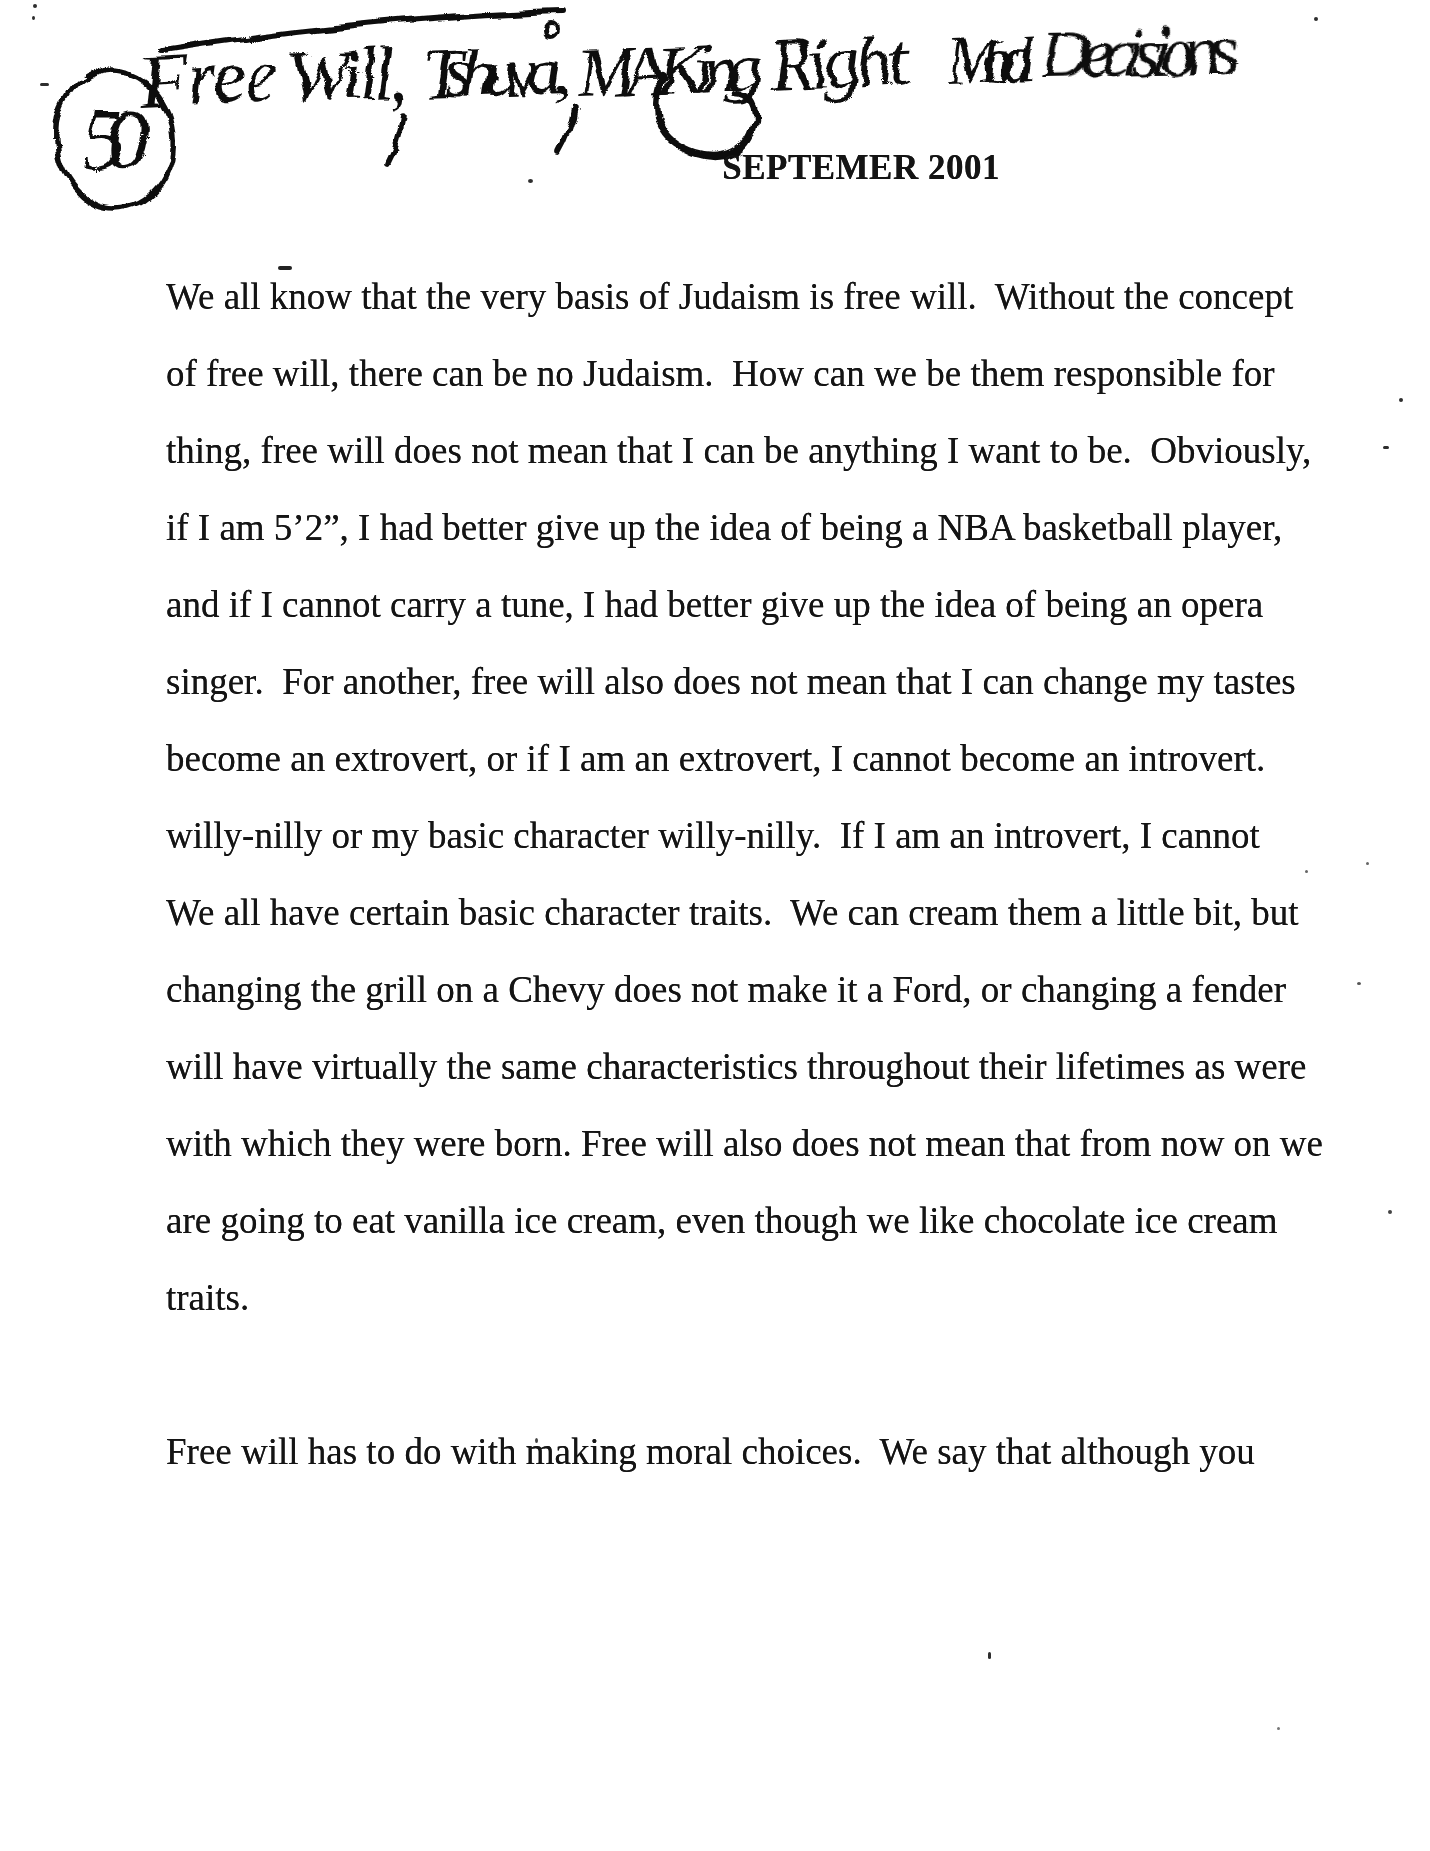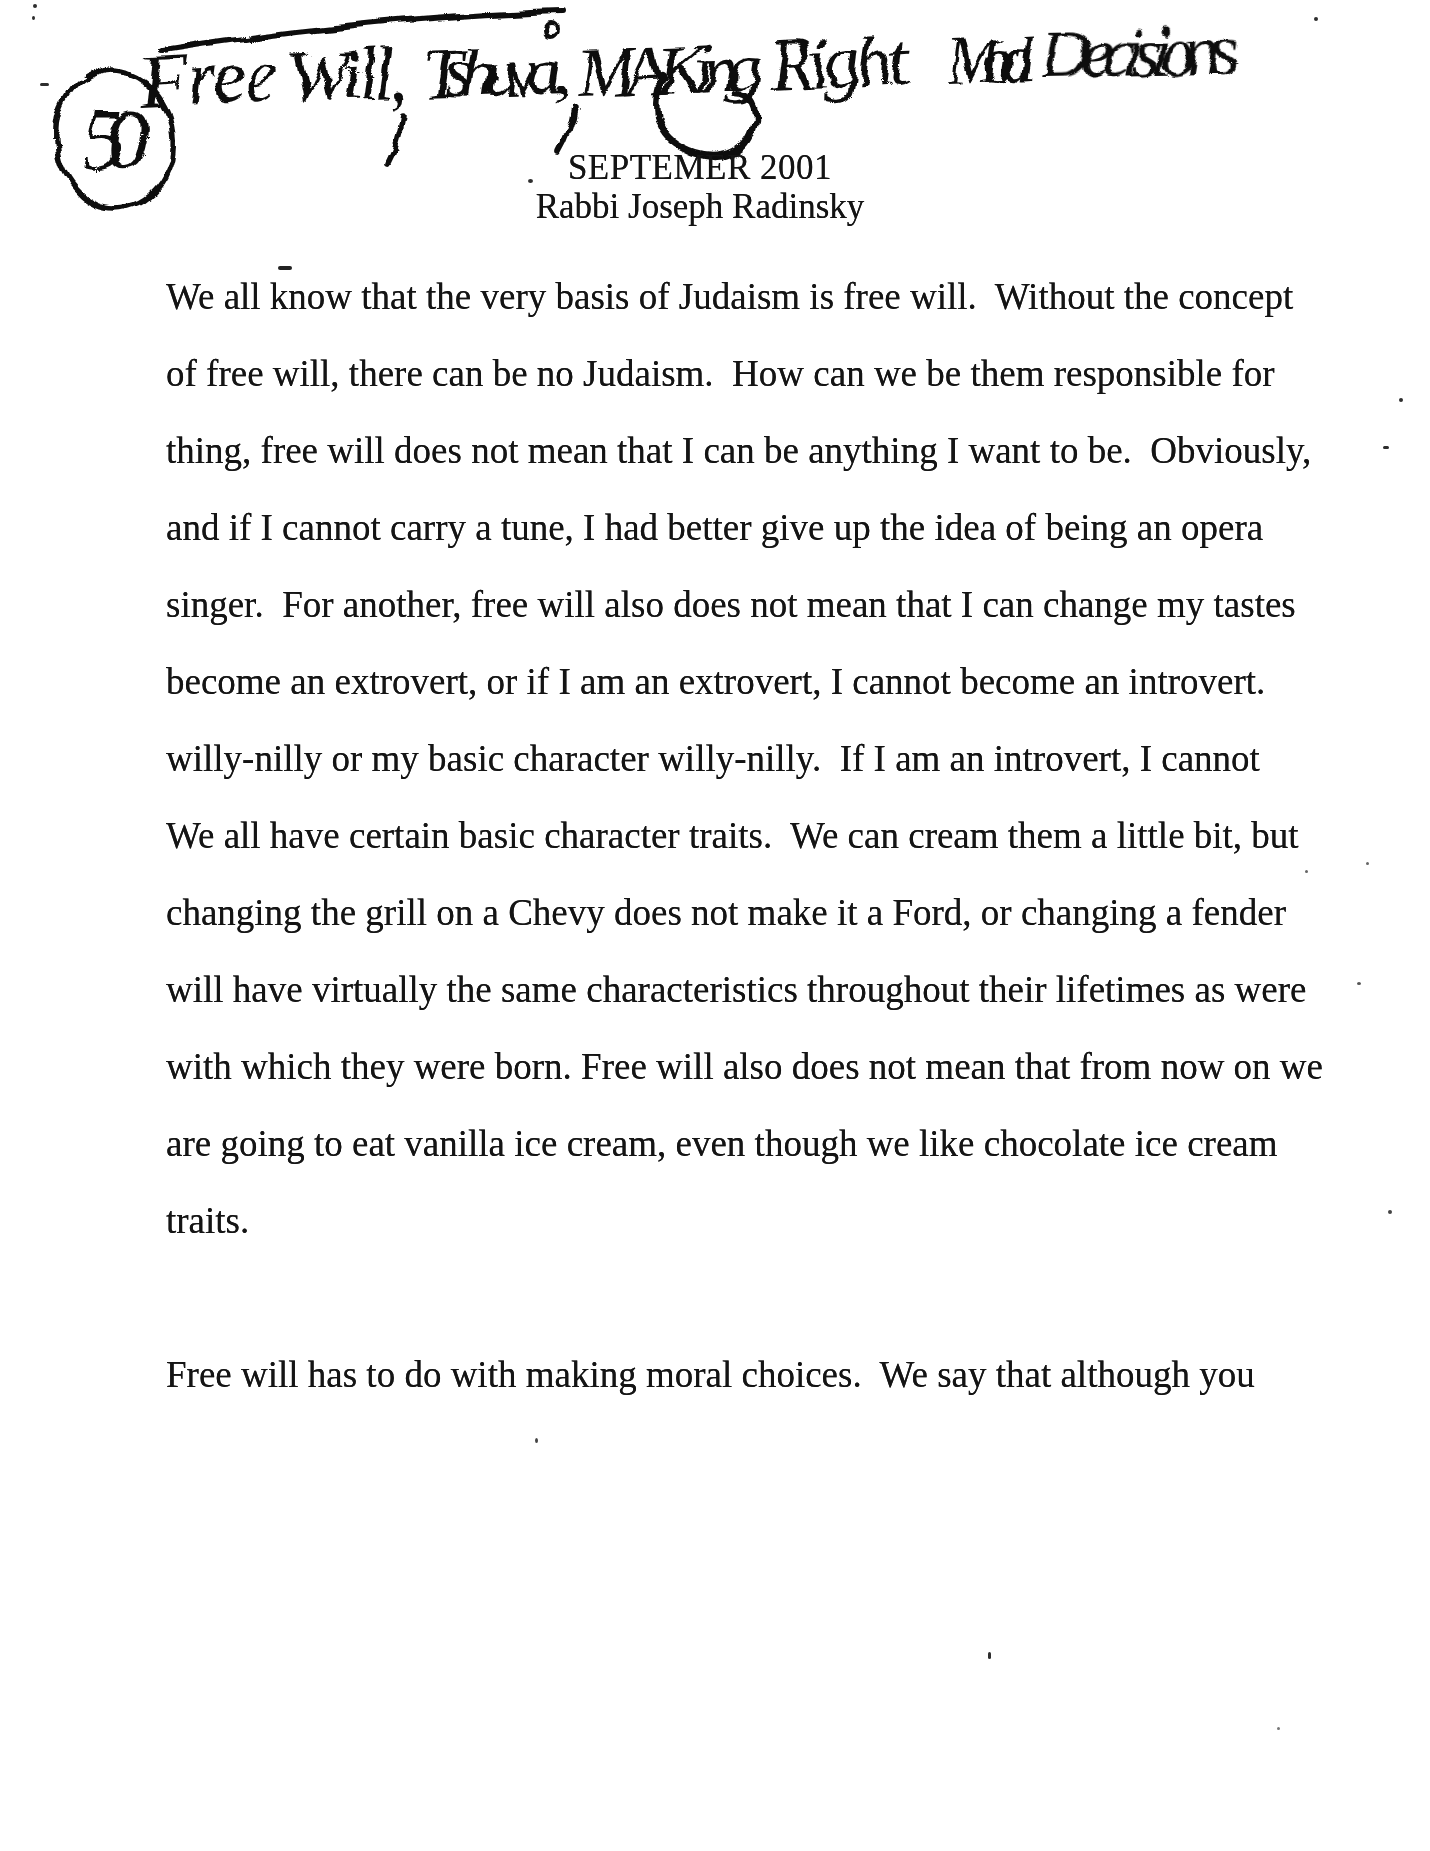--- a/index.html
+++ b/index.html
@@ -1,21 +1,21 @@
 <!DOCTYPE html>
 <html><head>
 <meta charset="utf-8">
 <style>
   html,body{margin:0;padding:0;background:#ffffff;}
   .page{
     position:relative;width:1430px;height:1851px;background:#ffffff;
     color:#141414;font-family:"Liberation Serif",serif;overflow:hidden;
   }
   .typed{position:absolute;text-shadow:0 0 .6px rgba(10,10,10,.85);}
-  .header-date{left:400px;top:148px;width:600px;text-align:center;font-size:35px;letter-spacing:.5px;}
+  .header-date{left:400px;top:148px;width:600px;text-align:right;font-size:35px;letter-spacing:.5px;font-weight:bold;}
   .header-byline{left:400px;top:187px;width:600px;text-align:center;font-size:35px;}
   .body-block{left:166px;top:258px;width:1130px;font-size:37px;}
   .line{height:77px;line-height:77px;white-space:pre;}
   .para-spacer{height:77px;}
   .speck{position:absolute;background:#2e2e2e;border-radius:50%;}
   .hw-svg{position:absolute;left:0;top:0;}
 </style>
 </head>
 <body>
 
@@ -46,26 +46,26 @@
       <path d="M 572,106 Q 568,130 556,151" fill="none" stroke="#0c0c0c" stroke-width="5.5" stroke-linecap="round"></path>
 
       <circle cx="548" cy="27" r="6" fill="none" stroke="#0c0c0c" stroke-width="4"></circle>
 
       <ellipse cx="112" cy="137" rx="58" ry="70" transform="rotate(-7 112 137)" fill="none" stroke="#0c0c0c" stroke-width="5.5"></ellipse>
       <text x="78" y="166" font-size="86" textLength="68">50</text>
     </g>
   </svg>
 
   <div class="typed header-date">SEPTEMER 2001</div>
-  <div class="typed header-byline">Rabbi Joseph Radinsky</div>
 
   <div class="typed body-block">
     <div class="line">We all know that the very basis of Judaism is free will.  Without the concept</div>
     <div class="line">of free will, there can be no Judaism.  How can we be them responsible for</div>
     <div class="line">thing, free will does not mean that I can be anything I want to be.  Obviously,</div>
+    <div class="line">if I am 5’2”, I had better give up the idea of being a NBA basketball player,</div>
     <div class="line">and if I cannot carry a tune, I had better give up the idea of being an opera</div>
     <div class="line">singer.  For another, free will also does not mean that I can change my tastes</div>
     <div class="line">become an extrovert, or if I am an extrovert, I cannot become an introvert.</div>
     <div class="line">willy-nilly or my basic character willy-nilly.  If I am an introvert, I cannot</div>
     <div class="line">We all have certain basic character traits.  We can cream them a little bit, but</div>
     <div class="line">changing the grill on a Chevy does not make it a Ford, or changing a fender</div>
     <div class="line">will have virtually the same characteristics throughout their lifetimes as were</div>
     <div class="line">with which they were born. Free will also does not mean that from now on we</div>
     <div class="line">are going to eat vanilla ice cream, even though we like chocolate ice cream</div>
     <div class="line">traits.</div>

